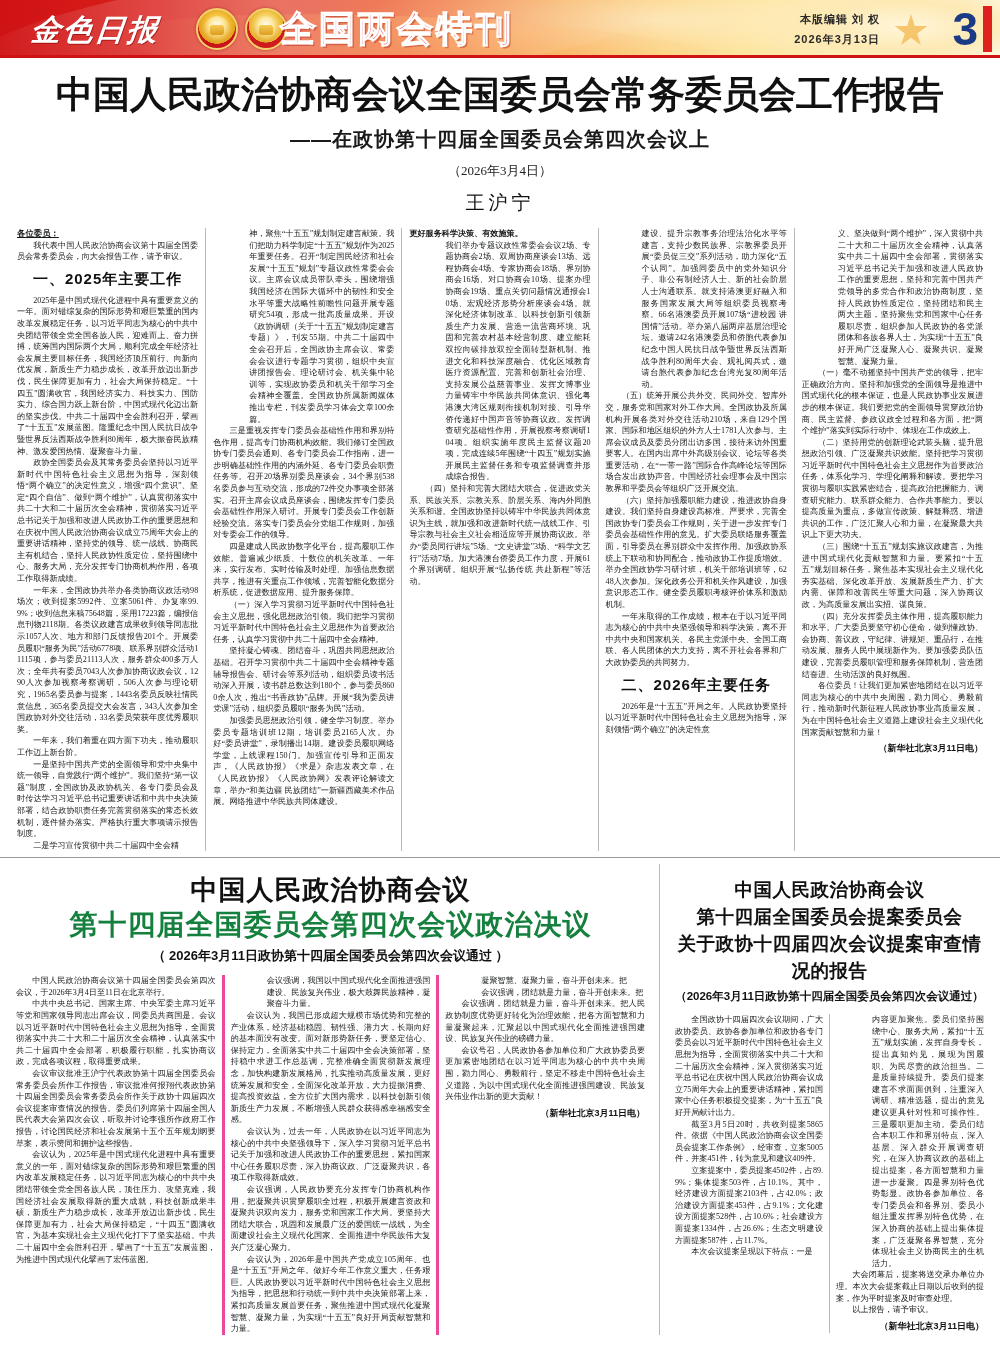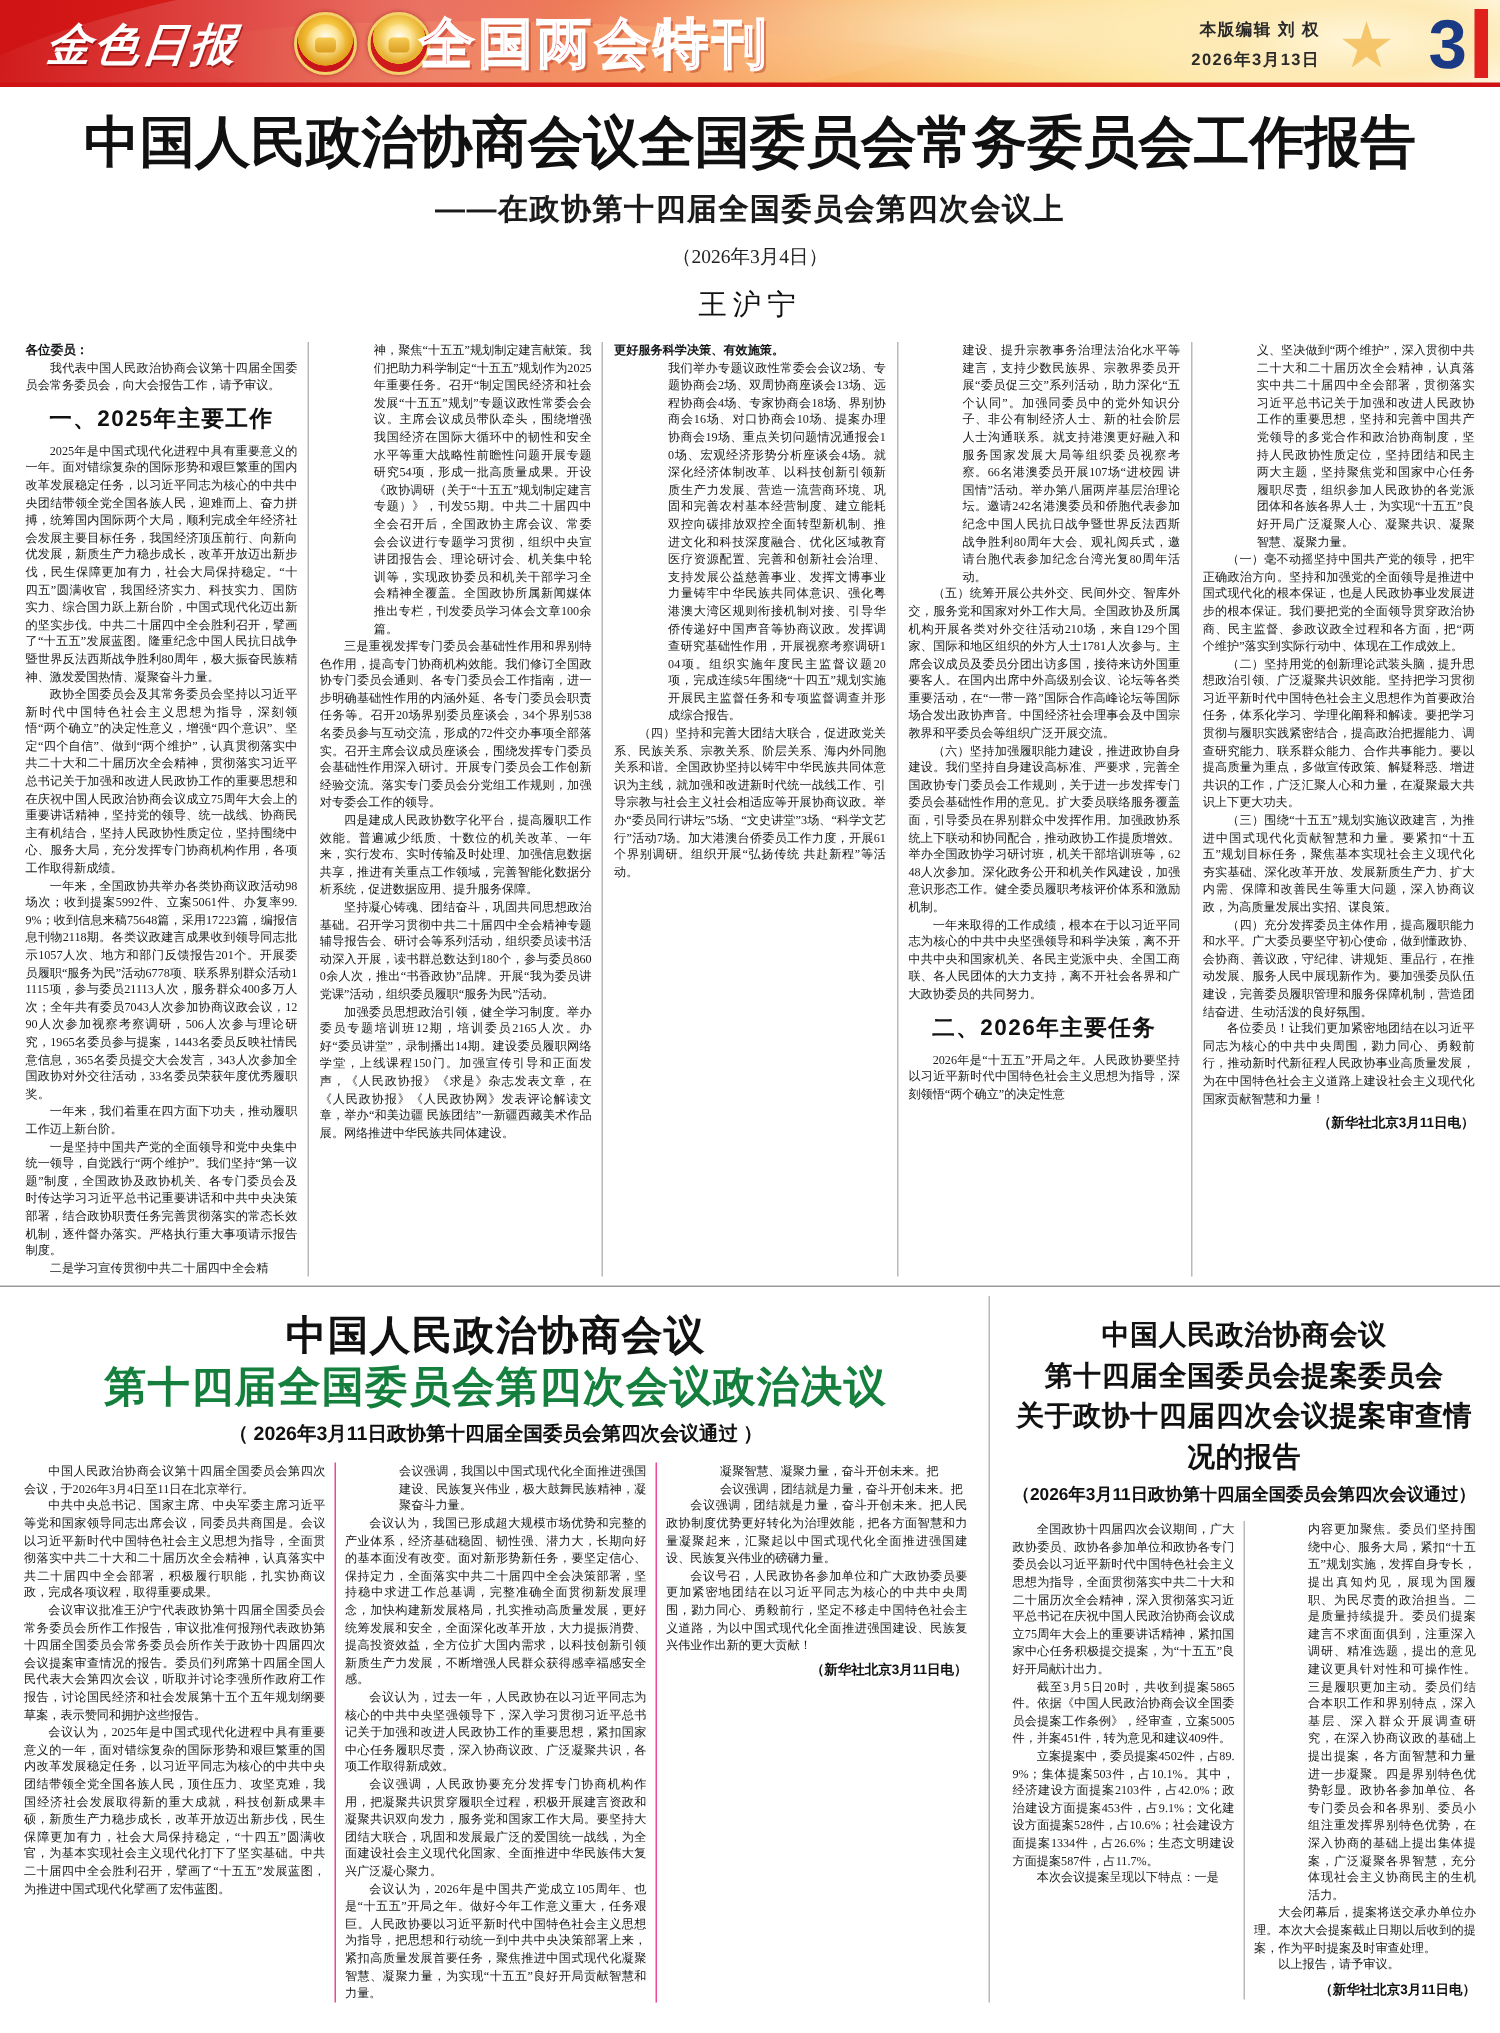--- a/index.html
+++ b/index.html
@@ -141,21 +141,21 @@
     line-height: 11.6px;
     text-align: justify;
     text-justify: inter-character;
     color:#16181a;
     text-indent: 2em;
     margin-bottom: 0px;
     word-break: break-all;
   }
   .p.noind { text-indent:0;margin-left:36px; }
   .p.bold0 { text-indent:0; font-weight:700; }
-  .p.salute { text-indent:0; font-weight:700; font-size:8.4px; }
+  .p.salute { text-indent:0; font-weight:700; font-size:8.4px;text-decoration:underline; }
   .sec-h {
     text-align:center;
     font-family:"Liberation Sans",sans-serif;
     font-size:15px; font-weight:700; color:#111;
     margin: 7px 0 6px 0; letter-spacing:1px;
   }
   .credit {
     text-align:right; font-weight:700;
     font-family:Liberation Sans, sans-serif;
     font-size:9px; margin-top:4px; color:#111;
@@ -181,21 +181,21 @@
   }
   .br-title {
     font-family:"Liberation Sans",sans-serif;
     font-size:18.5px; font-weight:700; color:#111; line-height:27px; letter-spacing:.5px;
   }
   .br-sub {
     margin-top:5px; font-family:"Liberation Sans",sans-serif;
     font-size:11.5px; font-weight:700; color:#111;
   }
   .b-cols { display:flex; margin-top:10px; }
-  .b-col { flex:1 1 0; padding:0 6px; border-right:1px solid #ec4899; }
+  .b-col { flex:1 1 0; padding:0 6px; border-right:3px solid #ec4899; }
   .b-col:last-child { border-right:none; }
   .br-cols { display:flex; margin-top:10px; }
   .br-col { flex:1 1 0; padding:0 6px; border-right:1px solid #b9b9b9; }
   .br-col:last-child { border-right:none; }
   .hr-thin { height:1px; background:#9a9a9a; margin: 6px 0 0 0; }
 </style>
 </head>
 <body>
 
 <div class="page">
@@ -241,20 +241,21 @@
         <div class="p">政协全国委员会及其常务委员会坚持以习近平新时代中国特色社会主义思想为指导，深刻领悟“两个确立”的决定性意义，增强“四个意识”、坚定“四个自信”、做到“两个维护”，认真贯彻落实中共二十大和二十届历次全会精神，贯彻落实习近平总书记关于加强和改进人民政协工作的重要思想和在庆祝中国人民政治协商会议成立75周年大会上的重要讲话精神，坚持党的领导、统一战线、协商民主有机结合，坚持人民政协性质定位，坚持围绕中心、服务大局，充分发挥专门协商机构作用，各项工作取得新成绩。</div>
         <div class="p">一年来，全国政协共举办各类协商议政活动98场次；收到提案5992件、立案5061件、办复率99.9%；收到信息来稿75648篇，采用17223篇，编报信息刊物2118期。各类议政建言成果收到领导同志批示1057人次、地方和部门反馈报告201个。开展委员履职“服务为民”活动6778项、联系界别群众活动11115项，参与委员21113人次，服务群众400多万人次；全年共有委员7043人次参加协商议政会议，1290人次参加视察考察调研，506人次参与理论研究，1965名委员参与提案，1443名委员反映社情民意信息，365名委员提交大会发言，343人次参加全国政协对外交往活动，33名委员荣获年度优秀履职奖。</div>
         <div class="p">一年来，我们着重在四方面下功夫，推动履职工作迈上新台阶。</div>
         <div class="p">一是坚持中国共产党的全面领导和党中央集中统一领导，自觉践行“两个维护”。我们坚持“第一议题”制度，全国政协及政协机关、各专门委员会及时传达学习习近平总书记重要讲话和中共中央决策部署，结合政协职责任务完善贯彻落实的常态长效机制，逐件督办落实。严格执行重大事项请示报告制度。</div>
         <div class="p">二是学习宣传贯彻中共二十届四中全会精</div>
       </div>
       <div class="col">
         <div class="p noind">神，聚焦“十五五”规划制定建言献策。我们把助力科学制定“十五五”规划作为2025年重要任务。召开“制定国民经济和社会发展“十五五”规划”专题议政性常委会会议。主席会议成员带队牵头，围绕增强我国经济在国际大循环中的韧性和安全水平等重大战略性前瞻性问题开展专题研究54项，形成一批高质量成果。开设《政协调研（关于“十五五”规划制定建言专题）》，刊发55期。中共二十届四中全会召开后，全国政协主席会议、常委会会议进行专题学习贯彻，组织中央宣讲团报告会、理论研讨会、机关集中轮训等，实现政协委员和机关干部学习全会精神全覆盖。全国政协所属新闻媒体推出专栏，刊发委员学习体会文章100余篇。</div>
         <div class="p">三是重视发挥专门委员会基础性作用和界别特色作用，提高专门协商机构效能。我们修订全国政协专门委员会通则、各专门委员会工作指南，进一步明确基础性作用的内涵外延、各专门委员会职责任务等。召开20场界别委员座谈会，34个界别538名委员参与互动交流，形成的72件交办事项全部落实。召开主席会议成员座谈会，围绕发挥专门委员会基础性作用深入研讨。开展专门委员会工作创新经验交流。落实专门委员会分党组工作规则，加强对专委会工作的领导。</div>
         <div class="p">四是建成人民政协数字化平台，提高履职工作效能。普遍减少纸质、十数位的机关改革、一年来，实行发布、实时传输及时处理、加强信息数据共享，推进有关重点工作领域，完善智能化数据分析系统，促进数据应用、提升服务保障。</div>
+        <div class="p">（一）深入学习贯彻习近平新时代中国特色社会主义思想，强化思想政治引领。我们把学习贯彻习近平新时代中国特色社会主义思想作为首要政治任务，认真学习贯彻中共二十届四中全会精神。</div>
         <div class="p">坚持凝心铸魂、团结奋斗，巩固共同思想政治基础。召开学习贯彻中共二十届四中全会精神专题辅导报告会、研讨会等系列活动，组织委员读书活动深入开展，读书群总数达到180个，参与委员8600余人次，推出“书香政协”品牌。开展“我为委员讲党课”活动，组织委员履职“服务为民”活动。</div>
         <div class="p">加强委员思想政治引领，健全学习制度。举办委员专题培训班12期，培训委员2165人次。办好“委员讲堂”，录制播出14期。建设委员履职网络学堂，上线课程150门。加强宣传引导和正面发声，《人民政协报》《求是》杂志发表文章，在《人民政协报》《人民政协网》发表评论解读文章，举办“和美边疆 民族团结”一新疆西藏美术作品展。网络推进中华民族共同体建设。</div>
       </div>
       <div class="col">
         <div class="p bold0">更好服务科学决策、有效施策。</div>
         <div class="p noind">我们举办专题议政性常委会会议2场、专题协商会2场、双周协商座谈会13场、远程协商会4场、专家协商会18场、界别协商会16场、对口协商会10场、提案办理协商会19场、重点关切问题情况通报会10场、宏观经济形势分析座谈会4场。就深化经济体制改革、以科技创新引领新质生产力发展、营造一流营商环境、巩固和完善农村基本经营制度、建立能耗双控向碳排放双控全面转型新机制、推进文化和科技深度融合、优化区域教育医疗资源配置、完善和创新社会治理、支持发展公益慈善事业、发挥文博事业力量铸牢中华民族共同体意识、强化粤港澳大湾区规则衔接机制对接、引导华侨传递好中国声音等协商议政。发挥调查研究基础性作用，开展视察考察调研104项。组织实施年度民主监督议题20项，完成连续5年围绕“十四五”规划实施开展民主监督任务和专项监督调查并形成综合报告。</div>
         <div class="p">（四）坚持和完善大团结大联合，促进政党关系、民族关系、宗教关系、阶层关系、海内外同胞关系和谐。全国政协坚持以铸牢中华民族共同体意识为主线，就加强和改进新时代统一战线工作、引导宗教与社会主义社会相适应等开展协商议政。举办“委员同行讲坛”5场、“文史讲堂”3场、“科学文艺行”活动7场。加大港澳台侨委员工作力度，开展61个界别调研。组织开展“弘扬传统 共赴新程”等活动。</div>
       </div>
       <div class="col">
         <div class="p noind">建设、提升宗教事务治理法治化水平等建言，支持少数民族界、宗教界委员开展“委员促三交”系列活动，助力深化“五个认同”。加强同委员中的党外知识分子、非公有制经济人士、新的社会阶层人士沟通联系。就支持港澳更好融入和服务国家发展大局等组织委员视察考察。66名港澳委员开展107场“进校园 讲国情”活动。举办第八届两岸基层治理论坛。邀请242名港澳委员和侨胞代表参加纪念中国人民抗日战争暨世界反法西斯战争胜利80周年大会、观礼阅兵式，邀请台胞代表参加纪念台湾光复80周年活动。</div>

